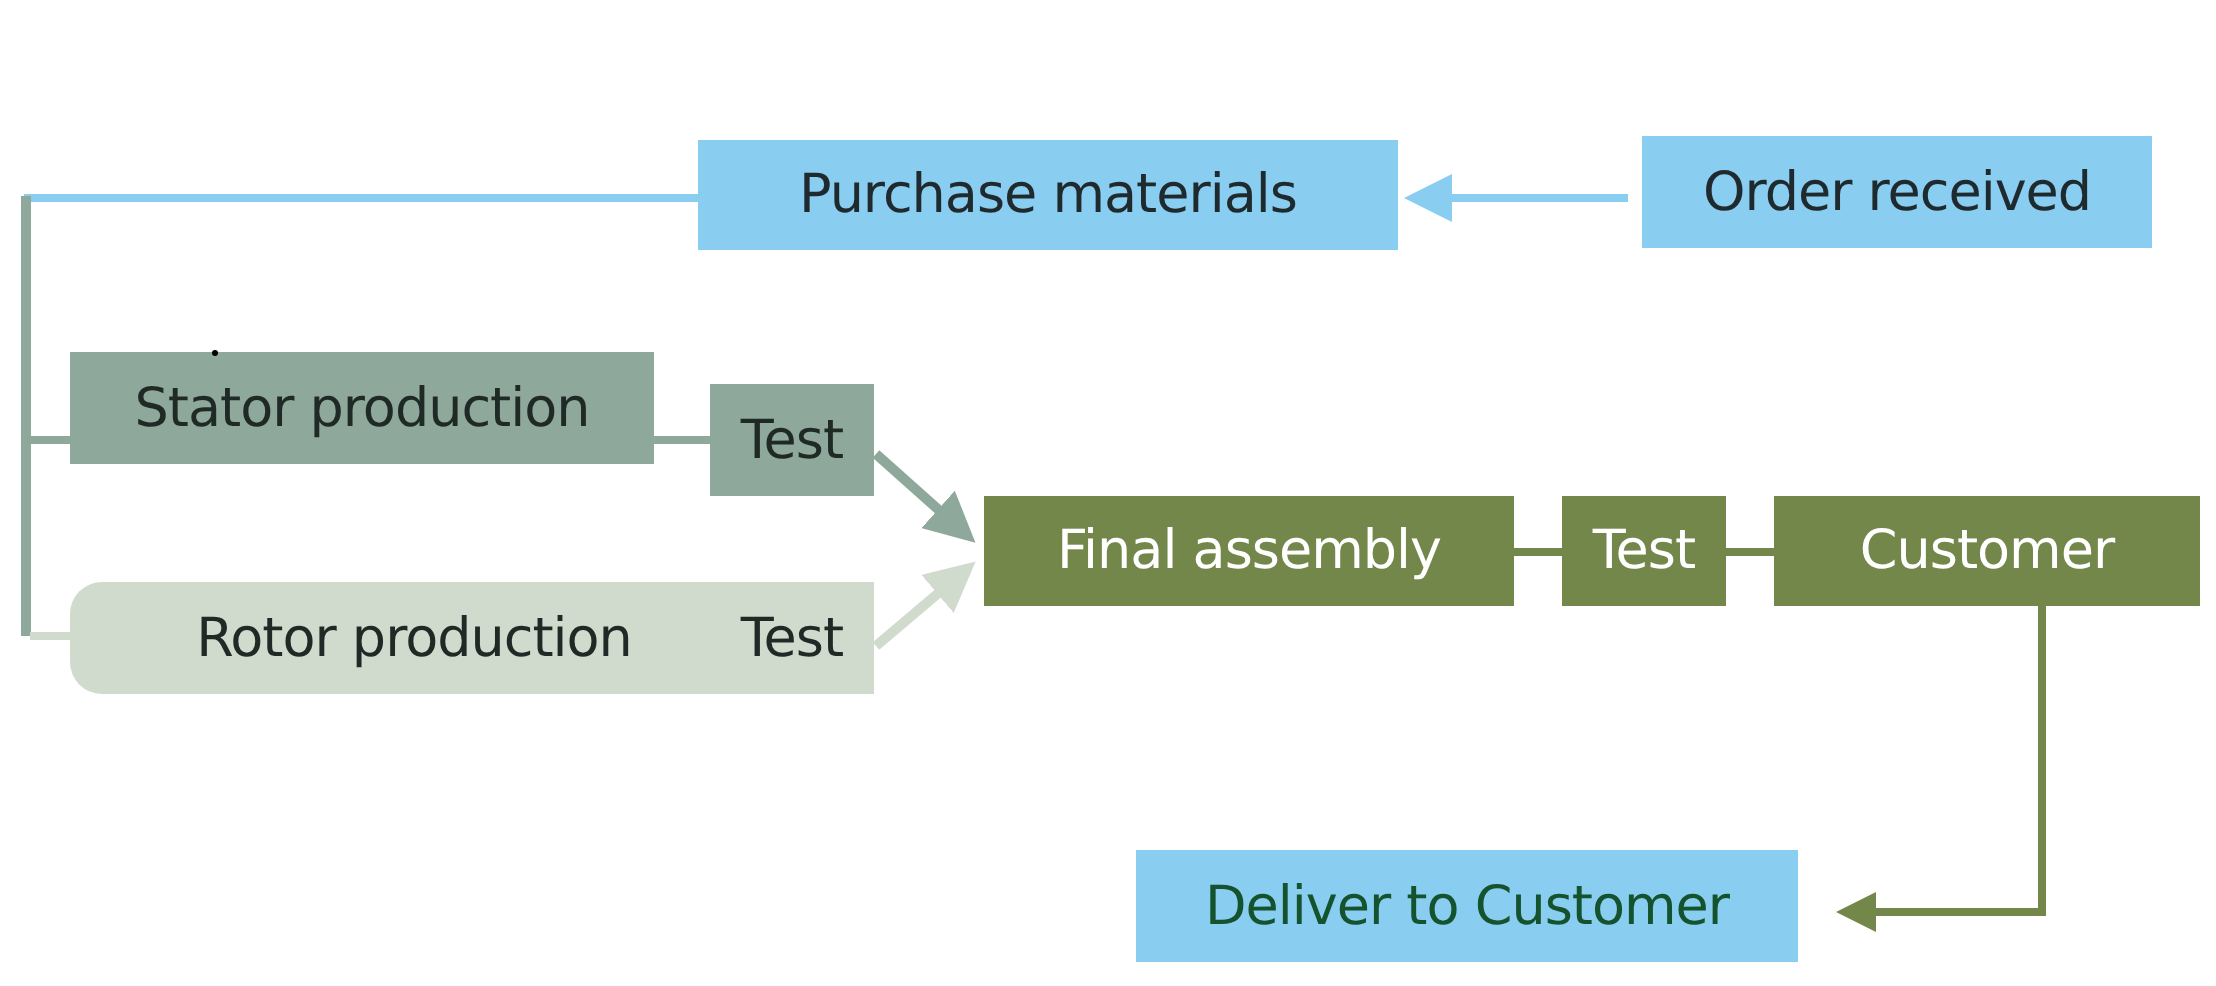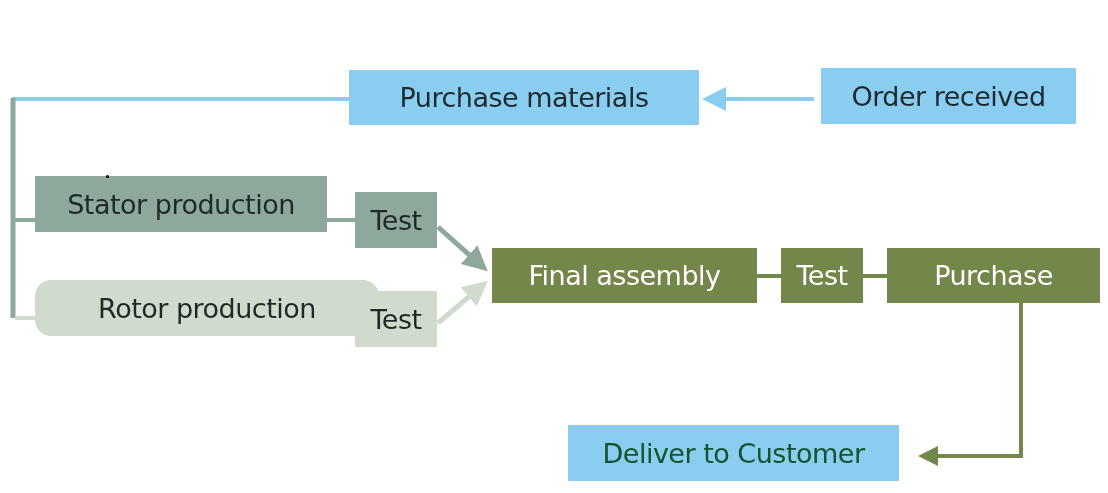--- a/index.html
+++ b/index.html
@@ -65,34 +65,34 @@
   <span>Order received</span>
 </div>
 
 <div class="box stator" style="left:35px;top:176px;width:292px;height:56px;">
   <span>Stator production</span>
 </div>
 <div class="box stator" style="left:355px;top:192px;width:82px;height:56px;">
   <span>Test</span>
 </div>
 
-<div class="box rotor" style="left:35px;top:280px;width:344px;height:56px;border-radius:16px;">
+<div class="box rotor" style="left:35px;top:291px;width:344px;height:56px;border-radius:16px;">
   <span>Rotor production</span>
 </div>
 <div class="box rotor" style="left:355px;top:291px;width:82px;height:56px;">
   <span>Test</span>
 </div>
 
 <div class="box green" style="left:492px;top:248px;width:265px;height:55px;">
   <span>Final assembly</span>
 </div>
 <div class="box green" style="left:781px;top:248px;width:82px;height:55px;">
   <span>Test</span>
 </div>
 <div class="box green" style="left:887px;top:248px;width:213px;height:55px;">
-  <span>Purchase</span>
+  <span>Customer</span>
 </div>
 
 <div class="box blue" style="left:568px;top:425px;width:331px;height:56px;color:#14532d;">
   <span>Deliver to Customer</span>
 </div>
 
 <div class="dot"></div>
 
 </body></html>

